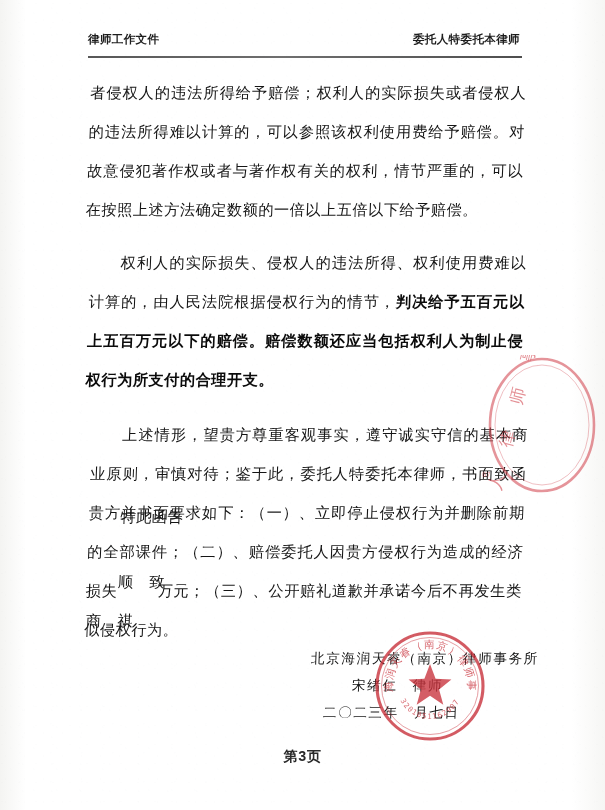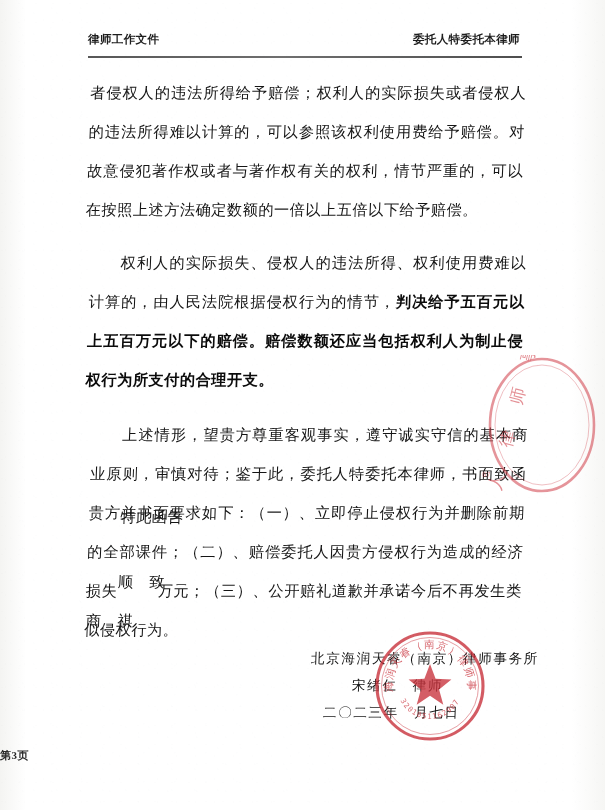--- a/index.html
+++ b/index.html
@@ -167,24 +167,24 @@
     overflow: hidden;
   }
   #edge-seal svg { width: 100%; height: 100%; display: block; }
 
   
   #footer {
     position: absolute;
     left: 0;
     top: 748px;
     width: 605px;
-    text-align: left;
-    font-family: Liberation Serif, serif;
+    text-align: center;
+    font-family: Liberation Mono, monospace;
     font-weight: bold;
-    font-size: 11px;
+    font-size: 14px;
     color: #2a2a2a;
     letter-spacing: .5px;
   }
 </style>
 </head>
 <body>
 
 <div id="page">
 
   <div id="paper-tone"></div>

